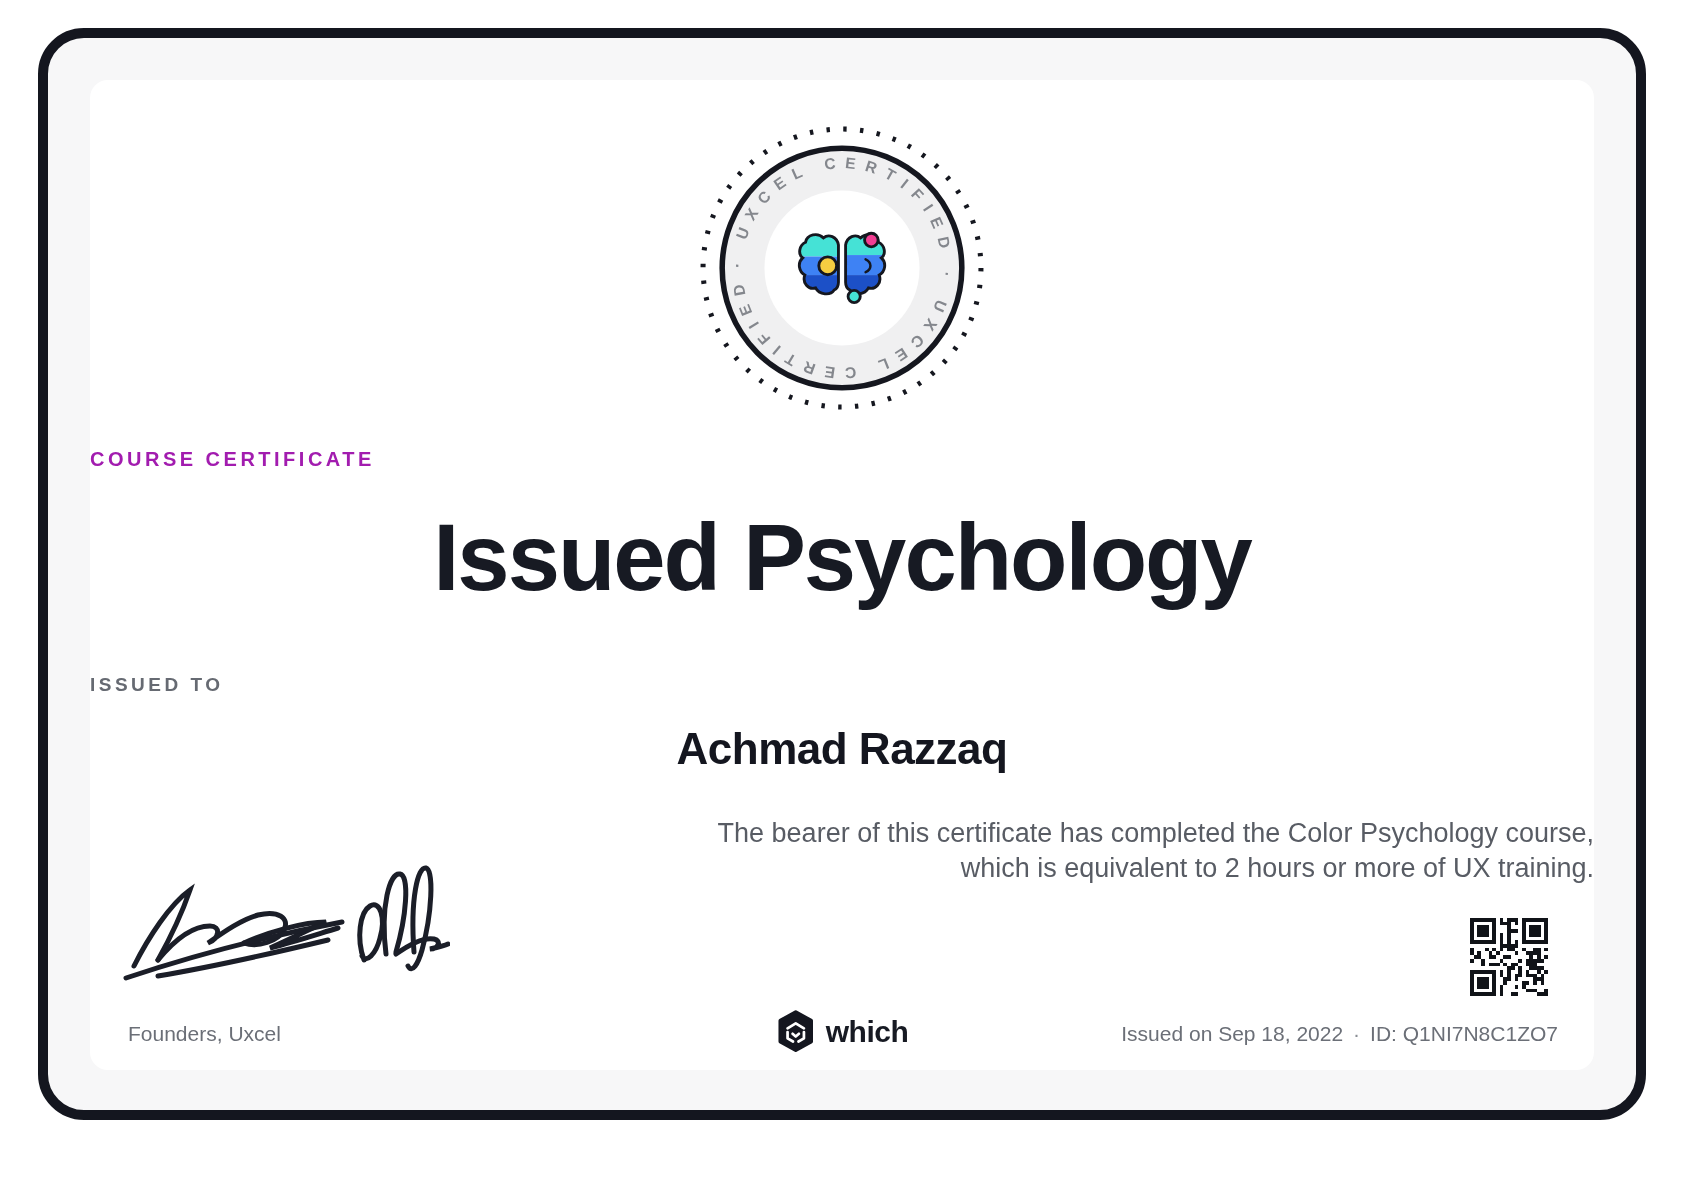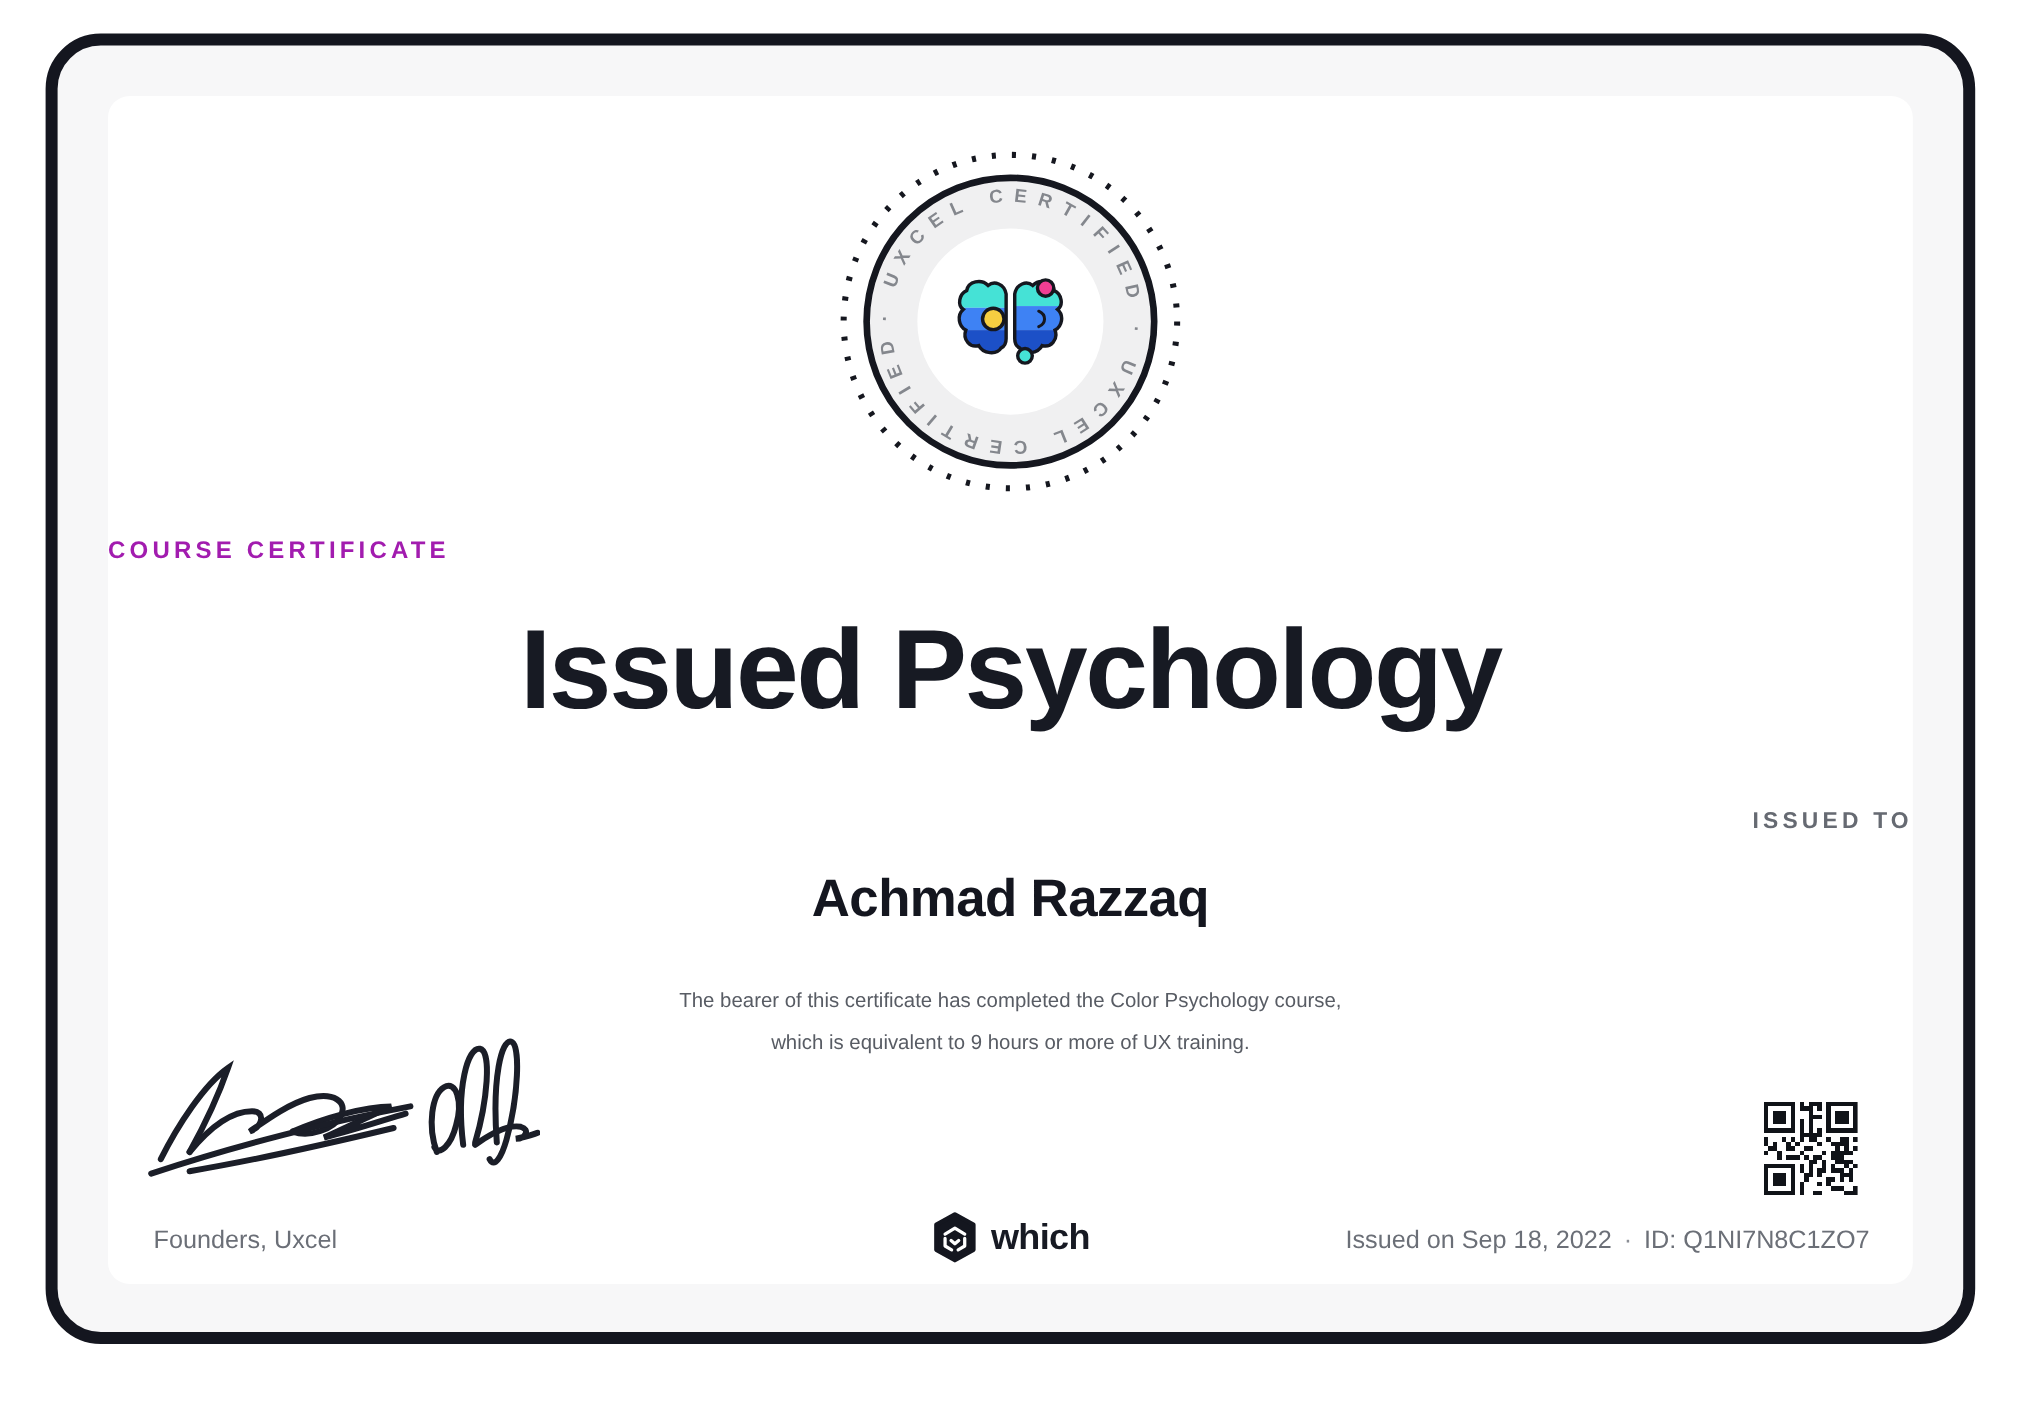--- a/index.html
+++ b/index.html
@@ -27,31 +27,31 @@
   .kicker {
     position:absolute; top:368px; left:0; right:0; 
     font-size:20px; font-weight:bold; letter-spacing:3.5px; color:#a21caf;
   }
   .title {
     position:absolute; top:426px; left:0; right:0; margin:0; text-align:center;
     font-size:94px; line-height:104px; font-weight:bold; letter-spacing:-2px;
     color:#171a23;
   }
   .issued-to {
-    position:absolute; top:594px; left:0; right:0; text-align:right;
+    position:absolute; top:594px; left:0; right:0; text-align:left;
     font-size:19px; font-weight:bold; letter-spacing:3.5px; color:#666a72;
   }
   .recipient {
     position:absolute; top:646px; left:0; right:0; margin:0; text-align:center;
     font-size:44px; line-height:46px; font-weight:bold; letter-spacing:-0.5px;
     color:#14161f;
   }
   .desc {
-    position:absolute; top:736px; left:0; right:0; margin:0; text-align:center;
-    font-size:17px; line-height:35px; color:#585c64;
+    position:absolute; top:736px; left:0; right:0; margin:0; text-align:right;
+    font-size:27px; line-height:35px; color:#585c64;
   }
 
   .signatures { position:absolute; left:28px; top:762px; }
   .founders {
     position:absolute; left:38px; top:942px;
     font-size:21px; color:#6b6f77;
   }
   .brand {
     position:absolute; top:930px; left:50%; transform:translateX(-50%);
     display:flex; align-items:center; gap:10px;
@@ -128,21 +128,21 @@
       </div>
 
       <div class="kicker">COURSE CERTIFICATE</div>
 
       <h1 class="title">Issued Psychology</h1>
 
       <div class="issued-to">ISSUED TO</div>
 
       <h2 class="recipient">Achmad Razzaq</h2>
 
-      <p class="desc"><span>The bearer of this certificate has completed the Color Psychology course,</span><br><span>which is equivalent to 9 hours or more of UX training.</span></p>
+      <p class="desc"><span>The bearer of this certificate has completed the Color Psychology course,</span><br><span>which is equivalent to 2 hours or more of UX training.</span></p>
 
       <svg class="signatures" width="332" height="152" viewBox="0 0 332 152" fill="none" stroke="#1b1e28" stroke-width="5" stroke-linecap="round">
         <path d="M16,124 C30,96 52,62 72,48 C63,74 50,100 40,118"></path>
         <path d="M40,118 C58,96 76,84 92,84 C103,84 102,96 90,101 C103,92 122,78 140,73
                  C160,68 172,76 166,88 C160,99 140,106 126,101"></path>
         <path d="M126,101 C150,90 186,80 208,80 C190,88 170,98 152,106 C176,100 200,92 220,86"></path>
         <path d="M8,136 C80,112 160,92 224,80"></path>
         <path d="M40,134 C100,124 160,110 210,98"></path>
         <path d="M246,118 C238,96 242,70 252,64 C262,58 268,76 262,96 C258,112 248,122 244,114"></path>
         <path d="M268,112 C262,64 272,30 282,32 C292,34 288,76 278,110"></path>

